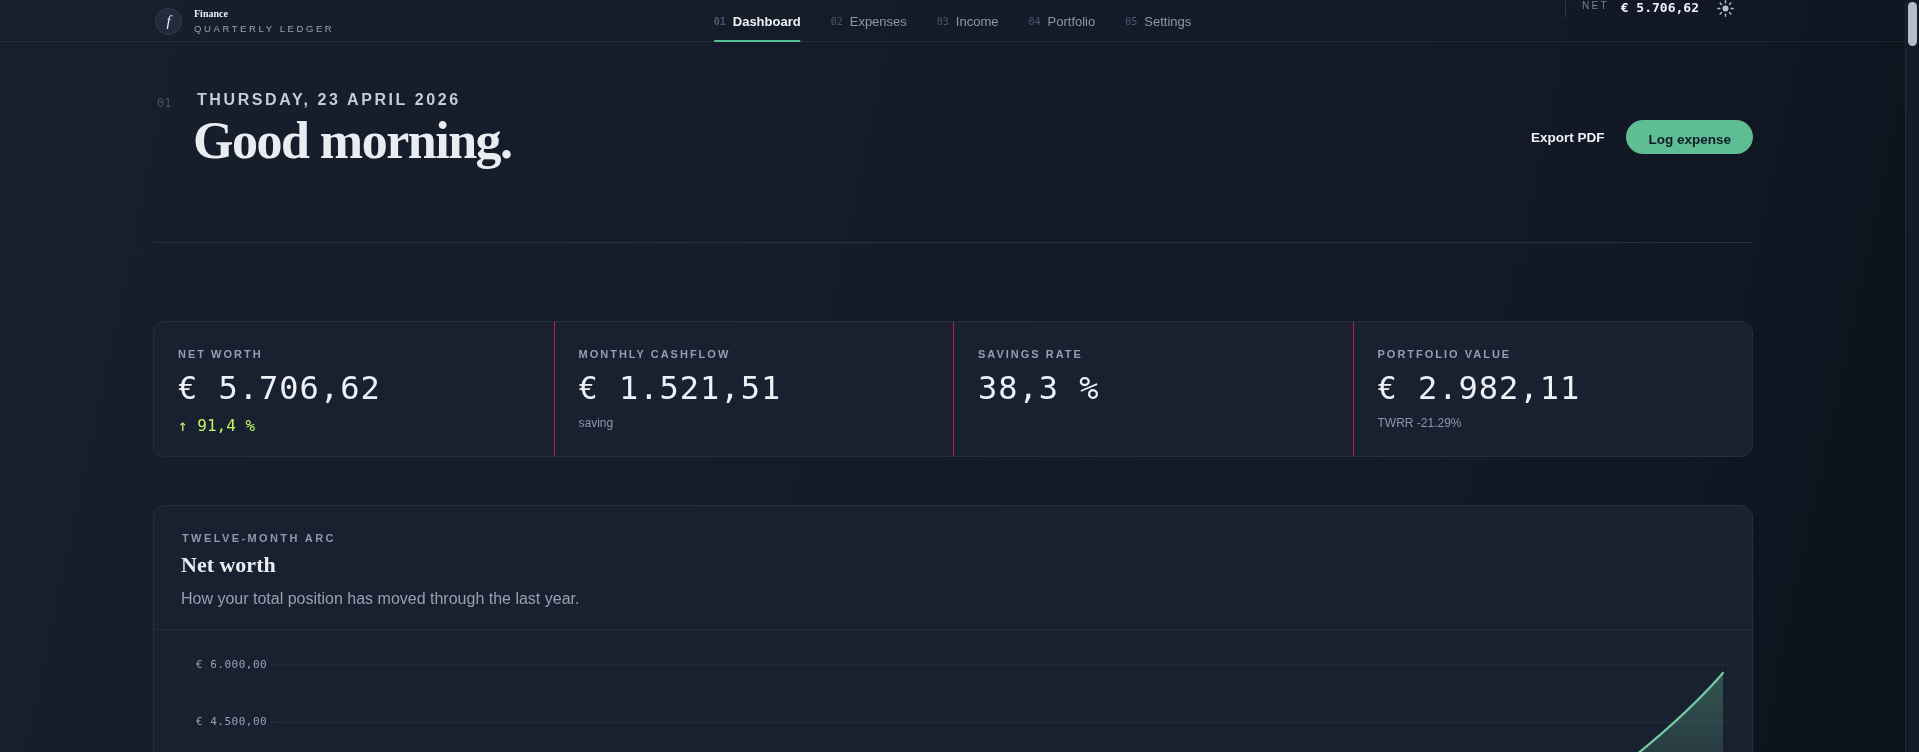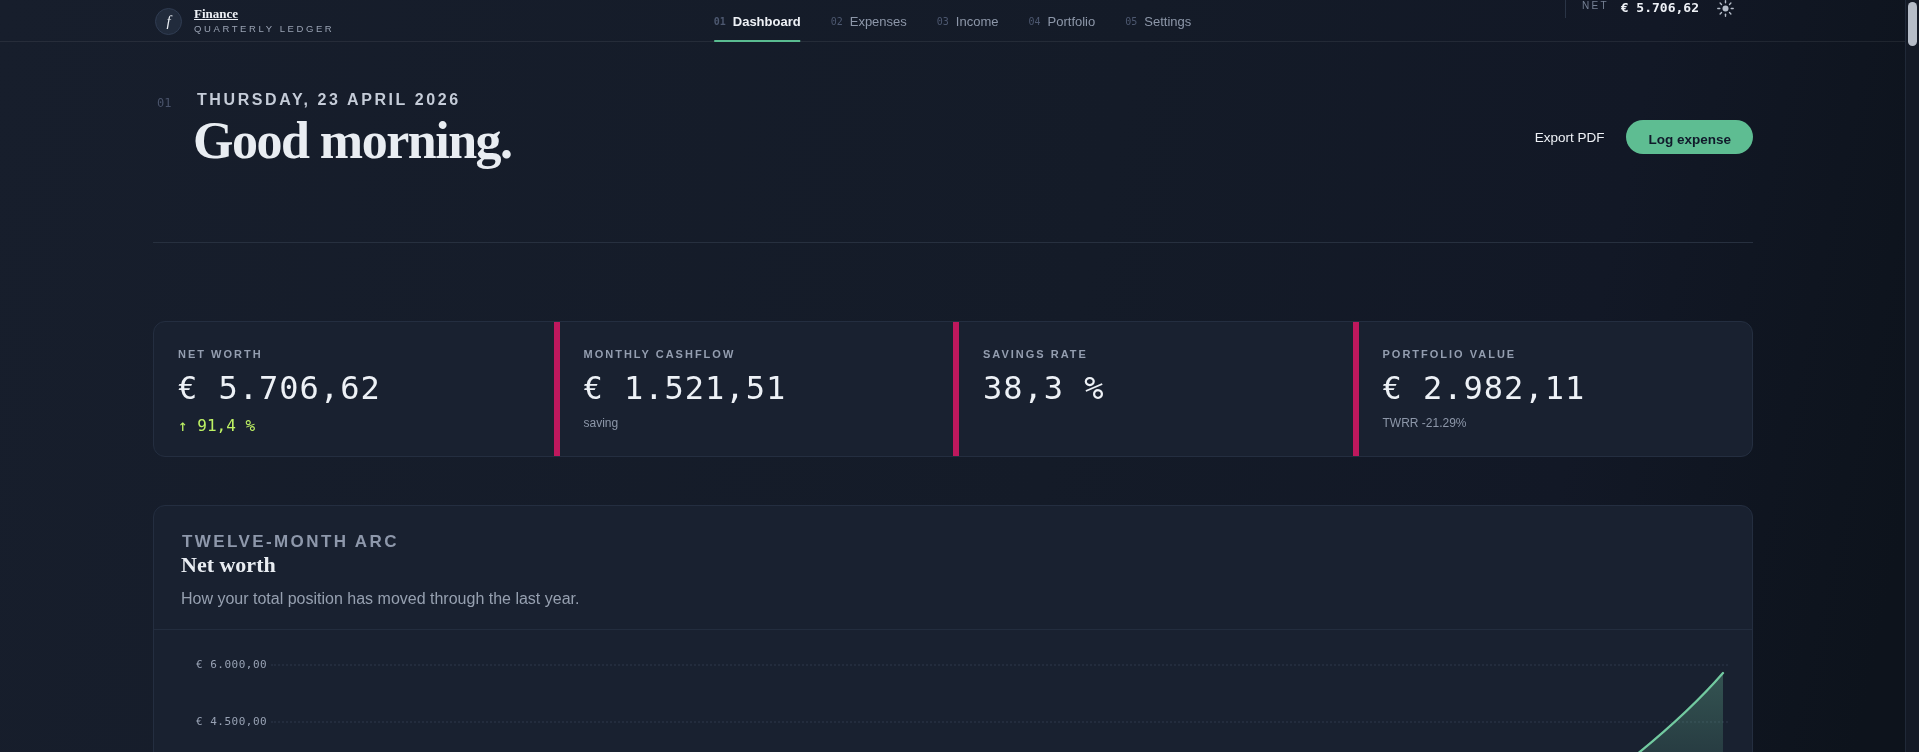--- a/index.html
+++ b/index.html
@@ -20,21 +20,21 @@
     border-bottom:1px solid rgba(255,255,255,0.07);
   }
   .brand{ position:absolute; left:155px; top:7px; display:flex; align-items:center; gap:12px; cursor:pointer; }
   .brand-circle{
     width:27px; height:27px; border-radius:50%;
     background:#212b3c; border:1px solid #303c52;
     display:flex; align-items:center; justify-content:center;
     font-family:"Liberation Serif", serif; font-style:italic; font-size:15px; color:#e9edf3;
   }
   .brand-text .brand-name{
-    font-family:"Liberation Serif", serif; font-weight:700; font-size:13px; color:#eef1f6; line-height:14px;text-decoration:underline;
+    font-family:"Liberation Serif", serif; font-weight:700; font-size:10px; color:#eef1f6; line-height:14px;
   }
   .brand-text .brand-tagline{
     font-size:9.5px; letter-spacing:2.6px; color:#9aa3b4; line-height:12px; margin-top:2px;
   }
   .nav{
     position:absolute; left:50%; transform:translateX(-50%); top:0; height:42px;
     display:flex; align-items:stretch; gap:30px;
   }
   .nav-item{
     display:flex; align-items:center; gap:7px; cursor:pointer;
@@ -64,51 +64,51 @@
   .hero-greeting{
     position:absolute; left:193px; top:101px;
     font-family:"Liberation Serif", serif; font-weight:600; font-size:52px;
     letter-spacing:-1.5px; color:#e9edf2; line-height:80px;
   }
   .hero-actions{
     position:absolute; right:166px; top:120px; display:flex; align-items:center; gap:22px;
   }
   .btn-ghost{
     background:none; border:none; cursor:pointer;
-    font-family:"Liberation Sans", sans-serif; font-size:13.5px; font-weight:400; color:#eef1f6;
+    font-family:"Liberation Sans", sans-serif; font-size:13.5px; font-weight:700; color:#eef1f6;
   }
   .btn-pill{
     border:none; cursor:pointer; height:34px; padding:12px 22px; border-radius:17px;
     background:#5ebd92; color:#10192a;
     font-family:"Liberation Sans", sans-serif; font-size:13.5px; font-weight:600;
   }
   .hero-divider{
     position:absolute; left:153px; right:166px; top:242px; height:1px; background:#27303f;
   }
   
   .stats{
     position:absolute; left:153px; top:321px; width:1600px; height:136px;
     display:grid; grid-template-columns:repeat(4,1fr);
     background:#192130; border:1px solid #242e40; border-radius:12px; overflow:hidden;
   }
   .stat-cell{ padding:26px 24px 0 24px; }
-  .stat-cell + .stat-cell{ border-left:6px solid #be185d; }
+  .stat-cell + .stat-cell{ border-left:1px solid #be185d; }
   .stat-label{ font-size:11px; font-weight:700; letter-spacing:2px; color:#949eb0; }
   .stat-value{
     margin-top:9px; font-family:"DejaVu Sans Mono", monospace; font-size:32px; color:#edf1f6; letter-spacing:1px;
   }
   .stat-sub{ margin-top:9px; font-size:12px; color:#8d97a9; }
   .stat-sub.positive{ color:#bef264; font-family:"DejaVu Sans Mono", monospace; font-size:16px; }
   .stat-sub:empty{ display:none; }
   
   .chart-card{
     position:absolute; left:153px; top:505px; width:1600px; height:310px;
     background:#192130; border:1px solid #242e40; border-radius:12px; overflow:hidden;
   }
-  .chart-kicker{ position:absolute; left:28px; top:26px; font-size:17px; font-weight:700; letter-spacing:2.4px; color:#8e98ab; }
+  .chart-kicker{ position:absolute; left:28px; top:26px; font-size:11px; font-weight:700; letter-spacing:2.4px; color:#8e98ab; }
   .chart-title{
     position:absolute; left:27px; top:46px;
     font-family:"Liberation Serif", serif; font-weight:700; font-size:22px; color:#e9edf2;
   }
   .chart-subtitle{ position:absolute; left:27px; top:84px; font-size:16px; color:#96a0b0; }
   .chart-head-divider{ position:absolute; left:0; right:0; top:123px; height:1px; background:#232d3e; }
   .gridline{ position:absolute; left:0; right:24px; height:14px; display:flex; align-items:center; }
   .gridline .tick{
     position:absolute; left:42px; font-family:"DejaVu Sans Mono", monospace; font-size:11px; color:#98a2b4; letter-spacing:0.5px;
   }

